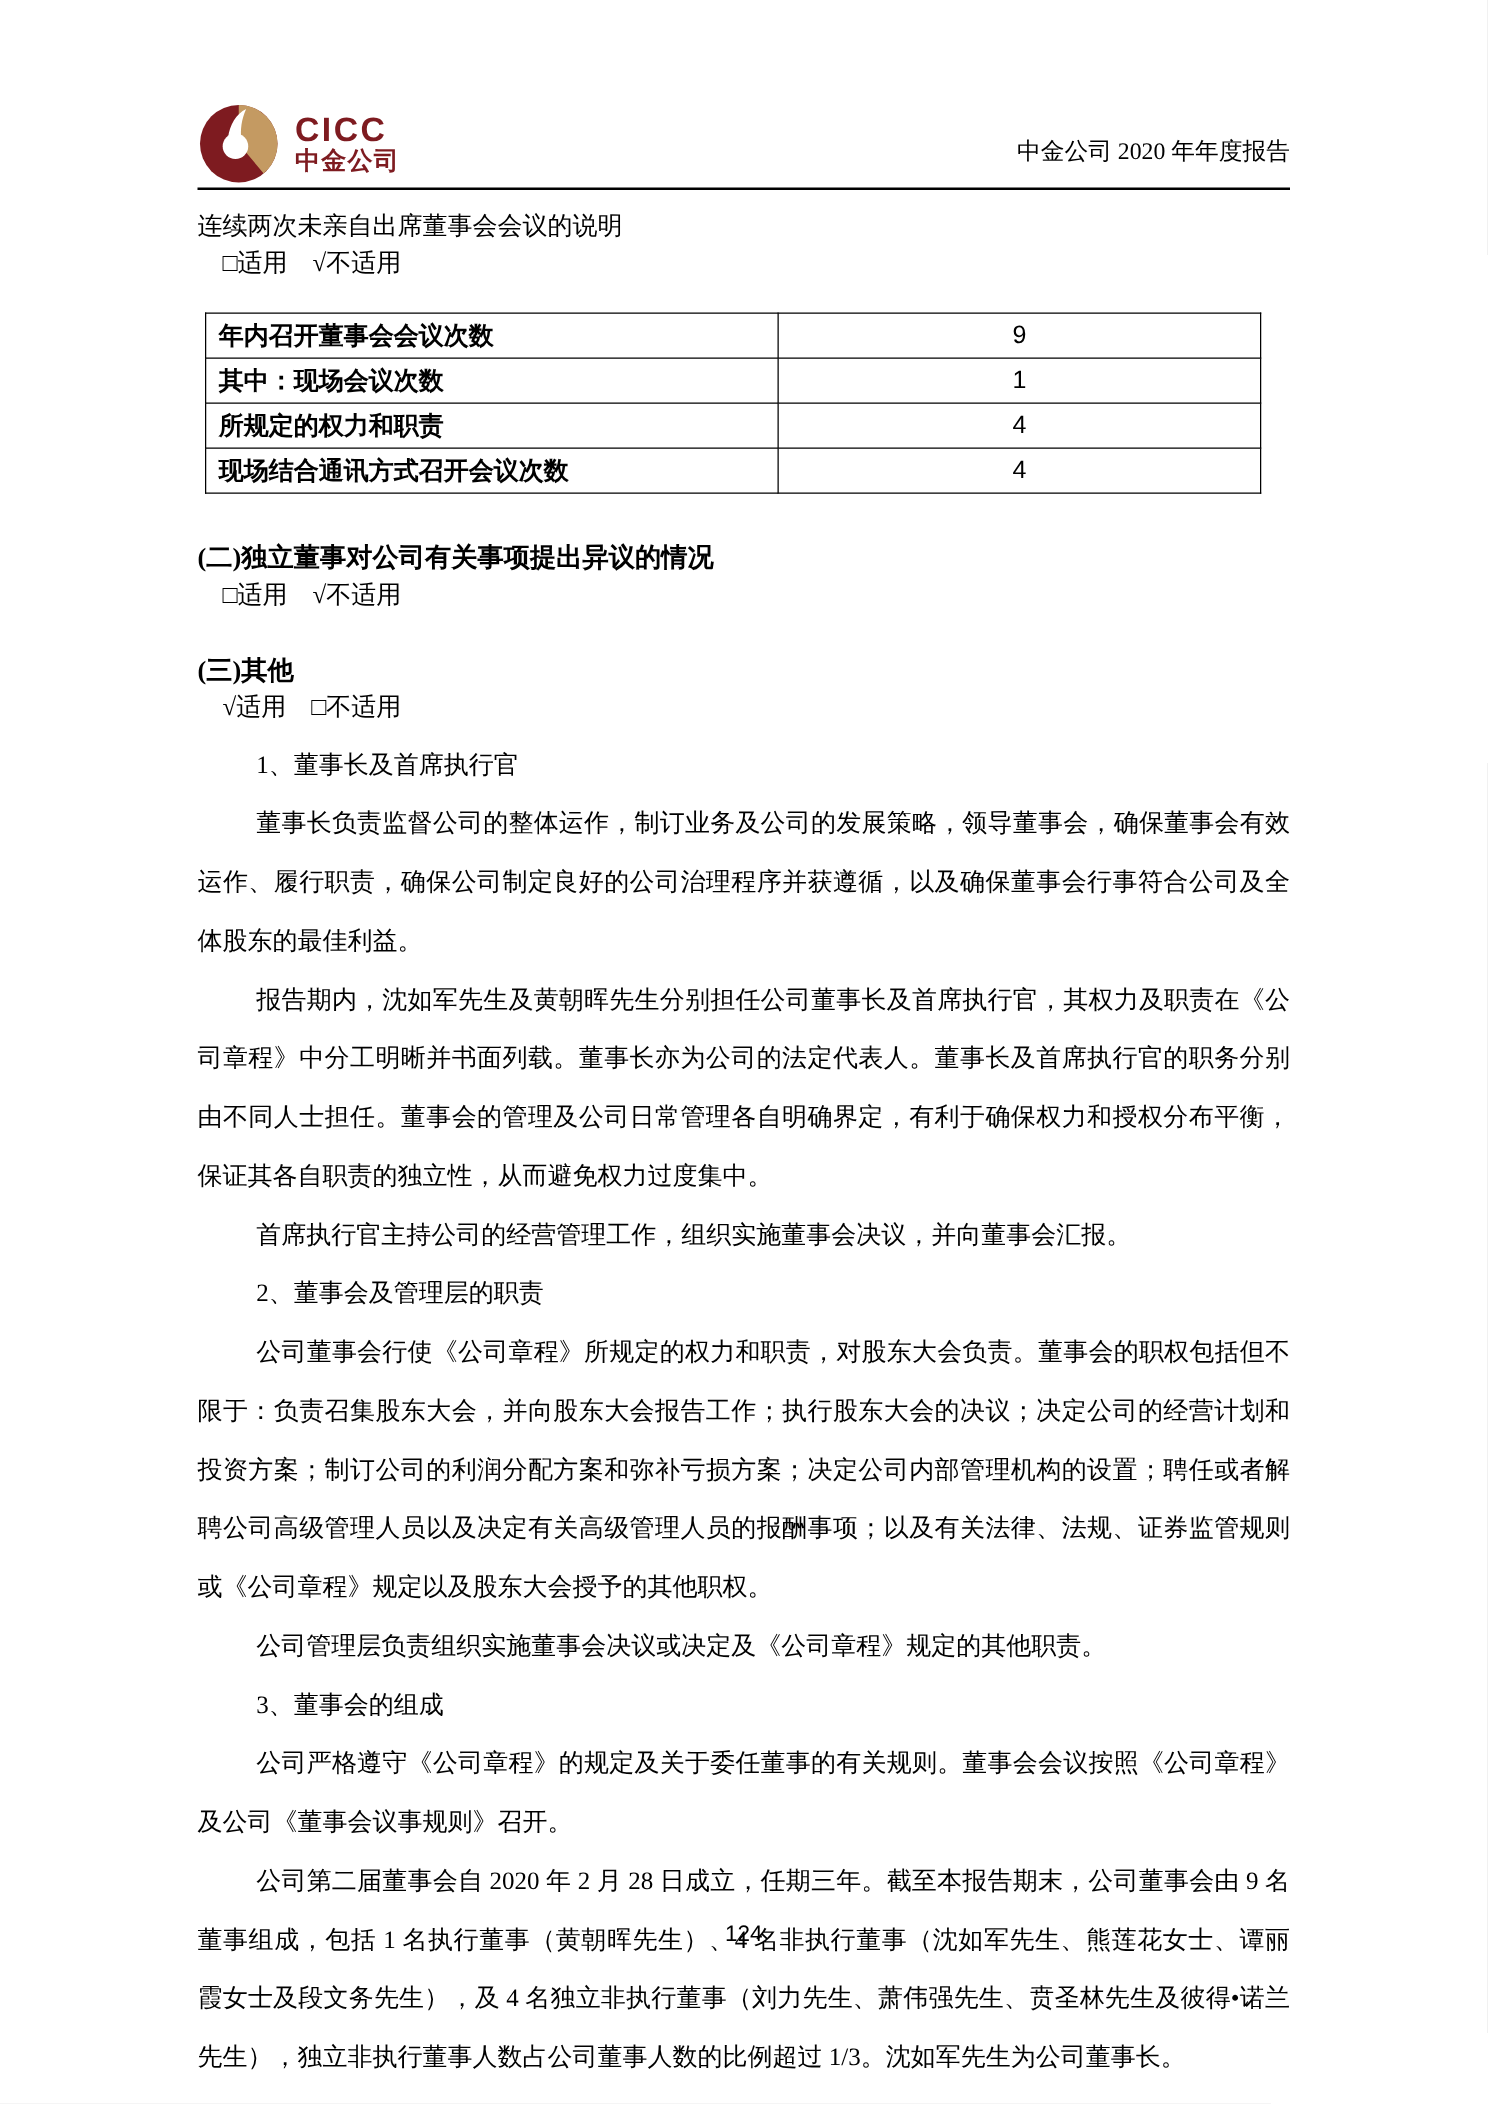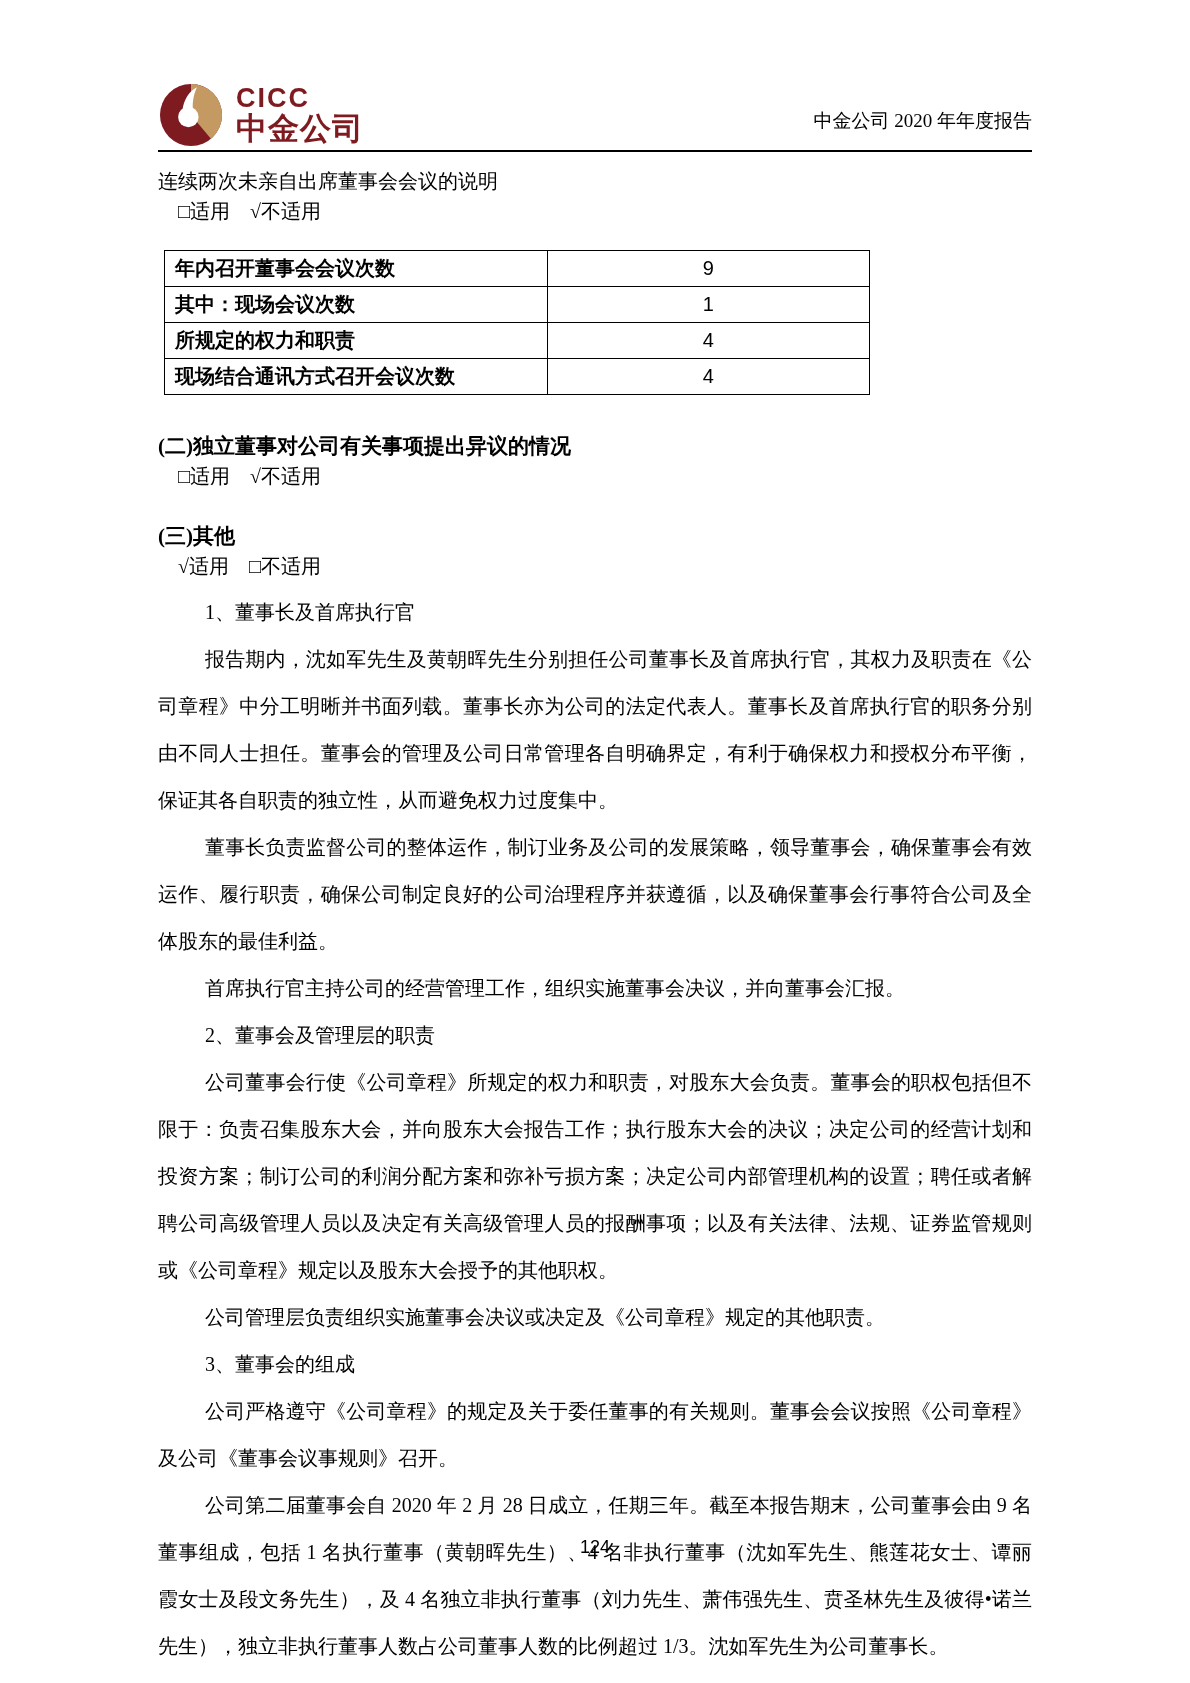--- a/index.html
+++ b/index.html
@@ -14,27 +14,27 @@
     box-sizing:border-box;
   }
   .content{margin:0 158px;}
   
   .header{padding-top:82px;border-bottom:2px solid #000;}
   .header-row{display:flex;align-items:flex-end;justify-content:space-between;}
   .logo{display:flex;align-items:center;gap:12px;padding-bottom:2px;}
   .logo-mark{width:66px;height:66px;display:block;}
   .logo-text{line-height:1.02;font-family:"Liberation Sans","DejaVu Sans",sans-serif;font-weight:bold;}
   .logo-text .en{font-size:27px;letter-spacing:2px;}
-  .logo-text .cn{font-size:31px;letter-spacing:1px;font-family:Liberation Serif, serif;}
+  .logo-text .cn{font-size:20px;letter-spacing:1px;font-family:Liberation Serif, serif;}
   .report-title{font-size:19px;padding-bottom:16px;}
   
   .note-title{margin-top:14px;font-size:20px;line-height:30px;}
   .applicability{font-size:20px;line-height:30px;white-space:pre-wrap;margin-left:20px;}
   
-  table.meetings{border-collapse:collapse;margin-top:24px;margin-left:6px;width:706px;table-layout:fixed;}
+  table.meetings{border-collapse:collapse;margin-top:24px;margin-left:6px;width:845px;table-layout:fixed;}
   table.meetings td{border:1.5px solid #000;height:36px;font-size:20px;box-sizing:border-box;}
   td.row-label{width:54.3%;font-weight:bold;padding-left:10px;}
   td.row-value{text-align:center;font-family:"Liberation Sans","DejaVu Sans",sans-serif;font-size:19px;}
   
   .sec-heading{font-size:21px;font-weight:bold;line-height:30px;}
   .sec2{margin-top:36px;}
   .sec3{margin-top:30px;}
   
   .items{margin-top:8px;font-size:20px;}
   .item-heading{line-height:47px;text-indent:47px;}
@@ -95,22 +95,22 @@
     </table>
 
     <div class="sec-heading sec2">(二)独立董事对公司有关事项提出异议的情况</div>
     <div class="applicability">□适用　√不适用</div>
 
     <div class="sec-heading sec3">(三)其他</div>
     <div class="applicability">√适用　□不适用</div>
 
     <div class="items">
       <div class="item-heading">1、董事长及首席执行官</div>
+      <p class="par">董事长负责监督公司的整体运作，制订业务及公司的发展策略，领导董事会，确保董事会有效运作、履行职责，确保公司制定良好的公司治理程序并获遵循，以及确保董事会行事符合公司及全体股东的最佳利益。</p>
       <p class="par">报告期内，沈如军先生及黄朝晖先生分别担任公司董事长及首席执行官，其权力及职责在《公司章程》中分工明晰并书面列载。董事长亦为公司的法定代表人。董事长及首席执行官的职务分别由不同人士担任。董事会的管理及公司日常管理各自明确界定，有利于确保权力和授权分布平衡，保证其各自职责的独立性，从而避免权力过度集中。</p>
-      <p class="par">董事长负责监督公司的整体运作，制订业务及公司的发展策略，领导董事会，确保董事会有效运作、履行职责，确保公司制定良好的公司治理程序并获遵循，以及确保董事会行事符合公司及全体股东的最佳利益。</p>
       <p class="par">首席执行官主持公司的经营管理工作，组织实施董事会决议，并向董事会汇报。</p>
       <div class="item-heading">2、董事会及管理层的职责</div>
       <p class="par">公司董事会行使《公司章程》所规定的权力和职责，对股东大会负责。董事会的职权包括但不限于：负责召集股东大会，并向股东大会报告工作；执行股东大会的决议；决定公司的经营计划和投资方案；制订公司的利润分配方案和弥补亏损方案；决定公司内部管理机构的设置；聘任或者解聘公司高级管理人员以及决定有关高级管理人员的报酬事项；以及有关法律、法规、证券监管规则或《公司章程》规定以及股东大会授予的其他职权。</p>
       <p class="par">公司管理层负责组织实施董事会决议或决定及《公司章程》规定的其他职责。</p>
       <div class="item-heading">3、董事会的组成</div>
       <p class="par">公司严格遵守《公司章程》的规定及关于委任董事的有关规则。董事会会议按照《公司章程》及公司《董事会议事规则》召开。</p>
       <p class="par">公司第二届董事会自 2020 年 2 月 28 日成立，任期三年。截至本报告期末，公司董事会由 9 名董事组成，包括 1 名执行董事（黄朝晖先生）、4 名非执行董事（沈如军先生、熊莲花女士、谭丽霞女士及段文务先生），及 4 名独立非执行董事（刘力先生、萧伟强先生、贲圣林先生及彼得•诺兰先生），独立非执行董事人数占公司董事人数的比例超过 1/3。沈如军先生为公司董事长。</p>
     </div>
 
   </div>

